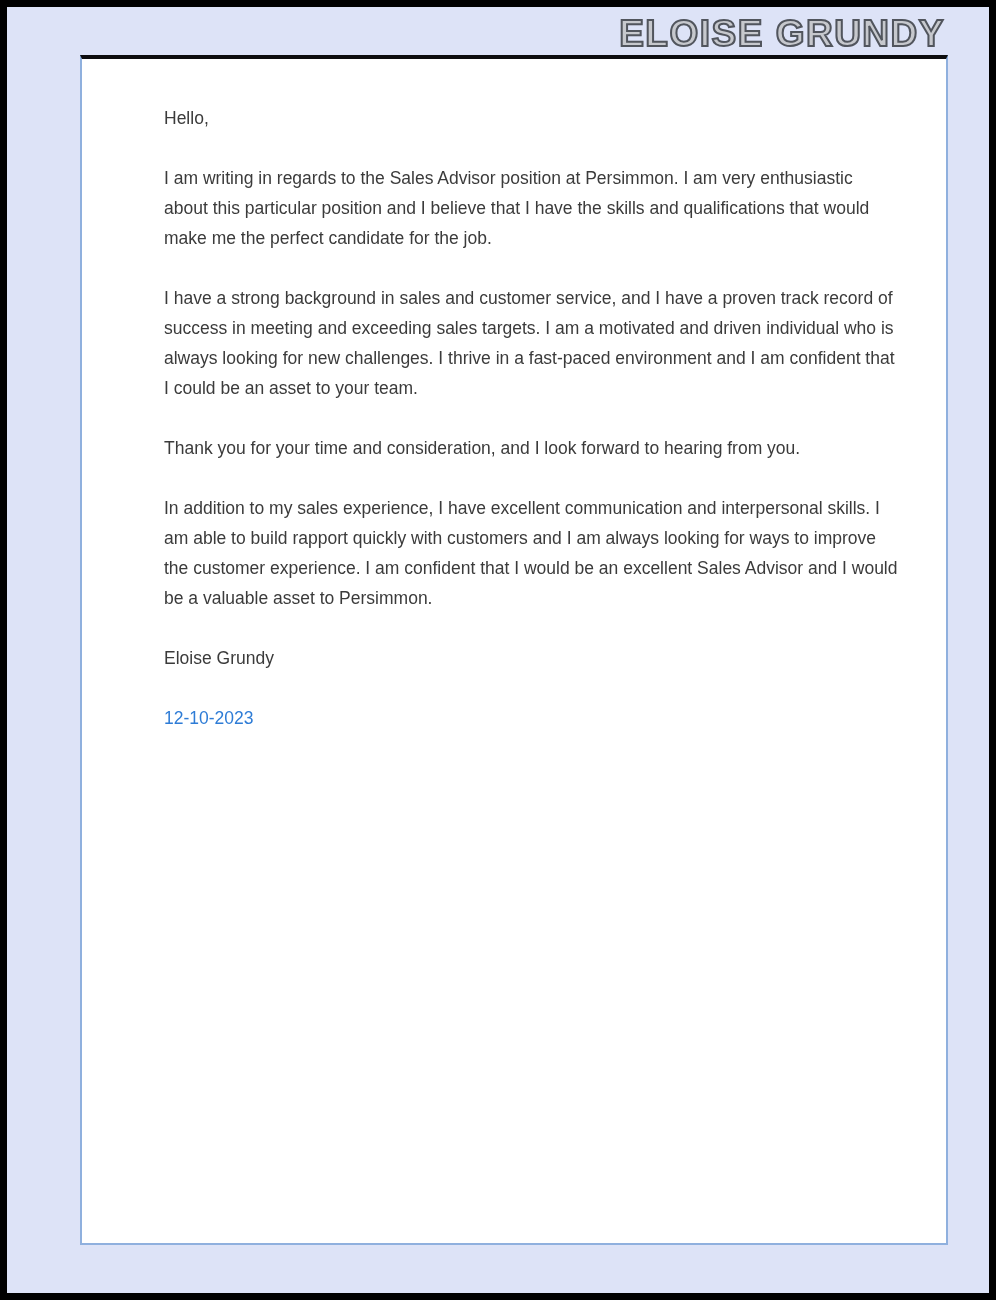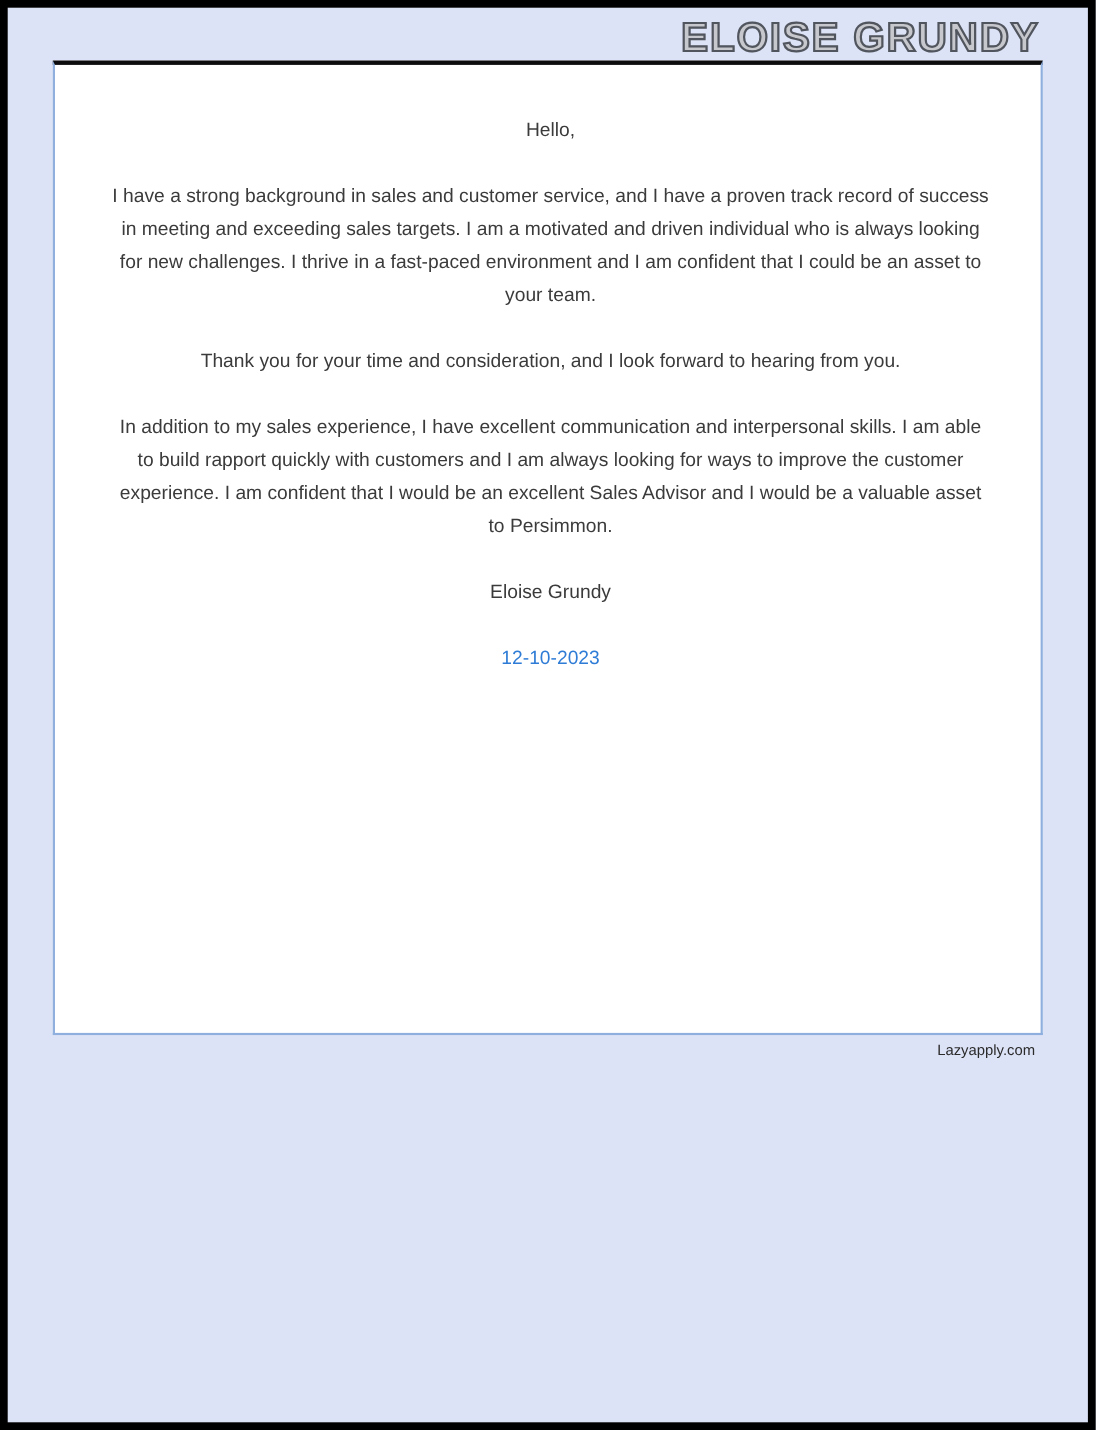--- a/index.html
+++ b/index.html
@@ -6,21 +6,21 @@
     --bg: #dde3f7;
     --frame: #000000;
     --page-border: #8fb0de;
     --top-line: #0c0c0e;
     --text: #3b3b3b;
     --date-color: #2e7cd6;
     --header-fill: #c6c8cd;
     --header-stroke: #51555d;
     --footer-text: #2b2b2b;
   }
-  *{ box-sizing: border-box; }
+  *{ box-sizing: border-box; padding-left: 32px; }
   html,body{ margin:0; padding:0; }
   body{
     width:996px; height:1300px;
     font-family:"Liberation Sans", sans-serif;
     background:var(--frame);
   }
   .canvas{
     position:absolute; inset:0;
     border:7px solid var(--frame);
     background:var(--bg);
@@ -39,27 +39,26 @@
     line-height:1;
     font-weight:700;
     letter-spacing:1.5px;
     text-transform:uppercase;
     color:var(--header-fill);
     -webkit-text-stroke:2px var(--header-stroke);
     text-shadow:0 0 1px var(--header-stroke);
   }
   .page{
     margin:0 41px;
-    height:886px;
+    height:1190px;
     background:#ffffff;
     border:2px solid var(--page-border);
     border-top:4px solid var(--top-line);
     padding:44px 45px 20px 50px;
     overflow:hidden;
-    text-align:center;
   }
   .page p{
     margin:0 0 30px 0;
     font-size:17.5px;
     line-height:30px;
     color:var(--text);
     max-width:805px;
   }
   .page p.date{
     margin-top:2px;
@@ -84,30 +83,28 @@
 
 <div class="canvas">
 
   <div class="header">
     <h1 class="header-name">ELOISE GRUNDY</h1>
   </div>
 
   <div class="page">
     <p>Hello,</p>
 
+    <p>I am writing in regards to the Sales Advisor position at Persimmon. I am very enthusiastic about this particular position and I believe that I have the skills and qualifications that would make me the perfect candidate for the job.</p>
 
     <p>I have a strong background in sales and customer service, and I have a proven track record of success in meeting and exceeding sales targets. I am a motivated and driven individual who is always looking for new challenges. I thrive in a fast-paced environment and I am confident that I could be an asset to your team.</p>
 
     <p>Thank you for your time and consideration, and I look forward to hearing from you.</p>
 
     <p>In addition to my sales experience, I have excellent communication and interpersonal skills. I am able to build rapport quickly with customers and I am always looking for ways to improve the customer experience. I am confident that I would be an excellent Sales Advisor and I would be a valuable asset to Persimmon.</p>
 
 
     <p>Eloise Grundy</p>
 
     <p class="date">12-10-2023</p>
   </div>
 
-  <div class="footer">
-    <span class="footer-brand">Lazyapply.com</span>
-  </div>
 
 </div>
 
 </body></html>

